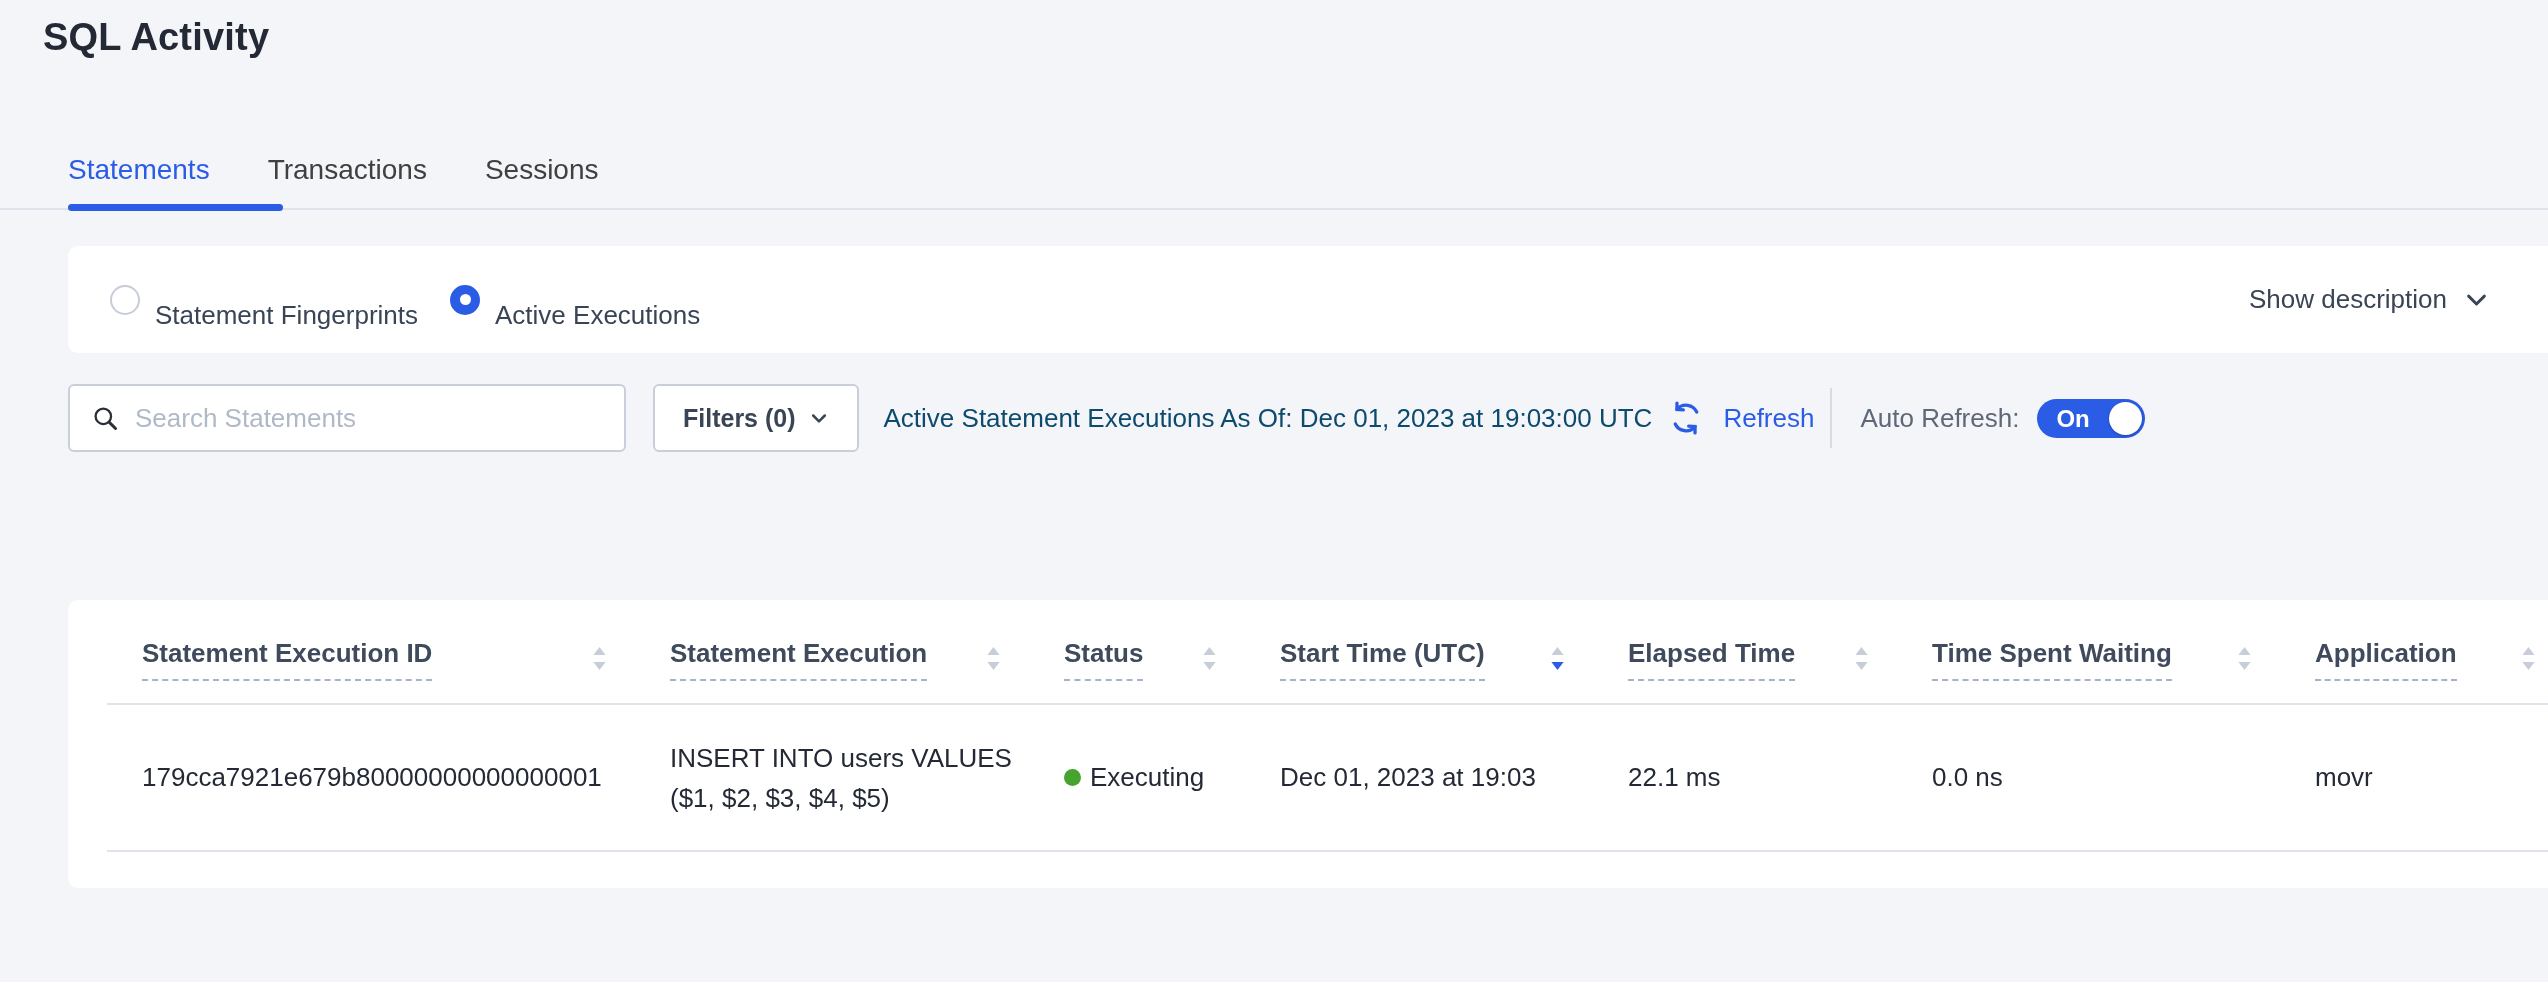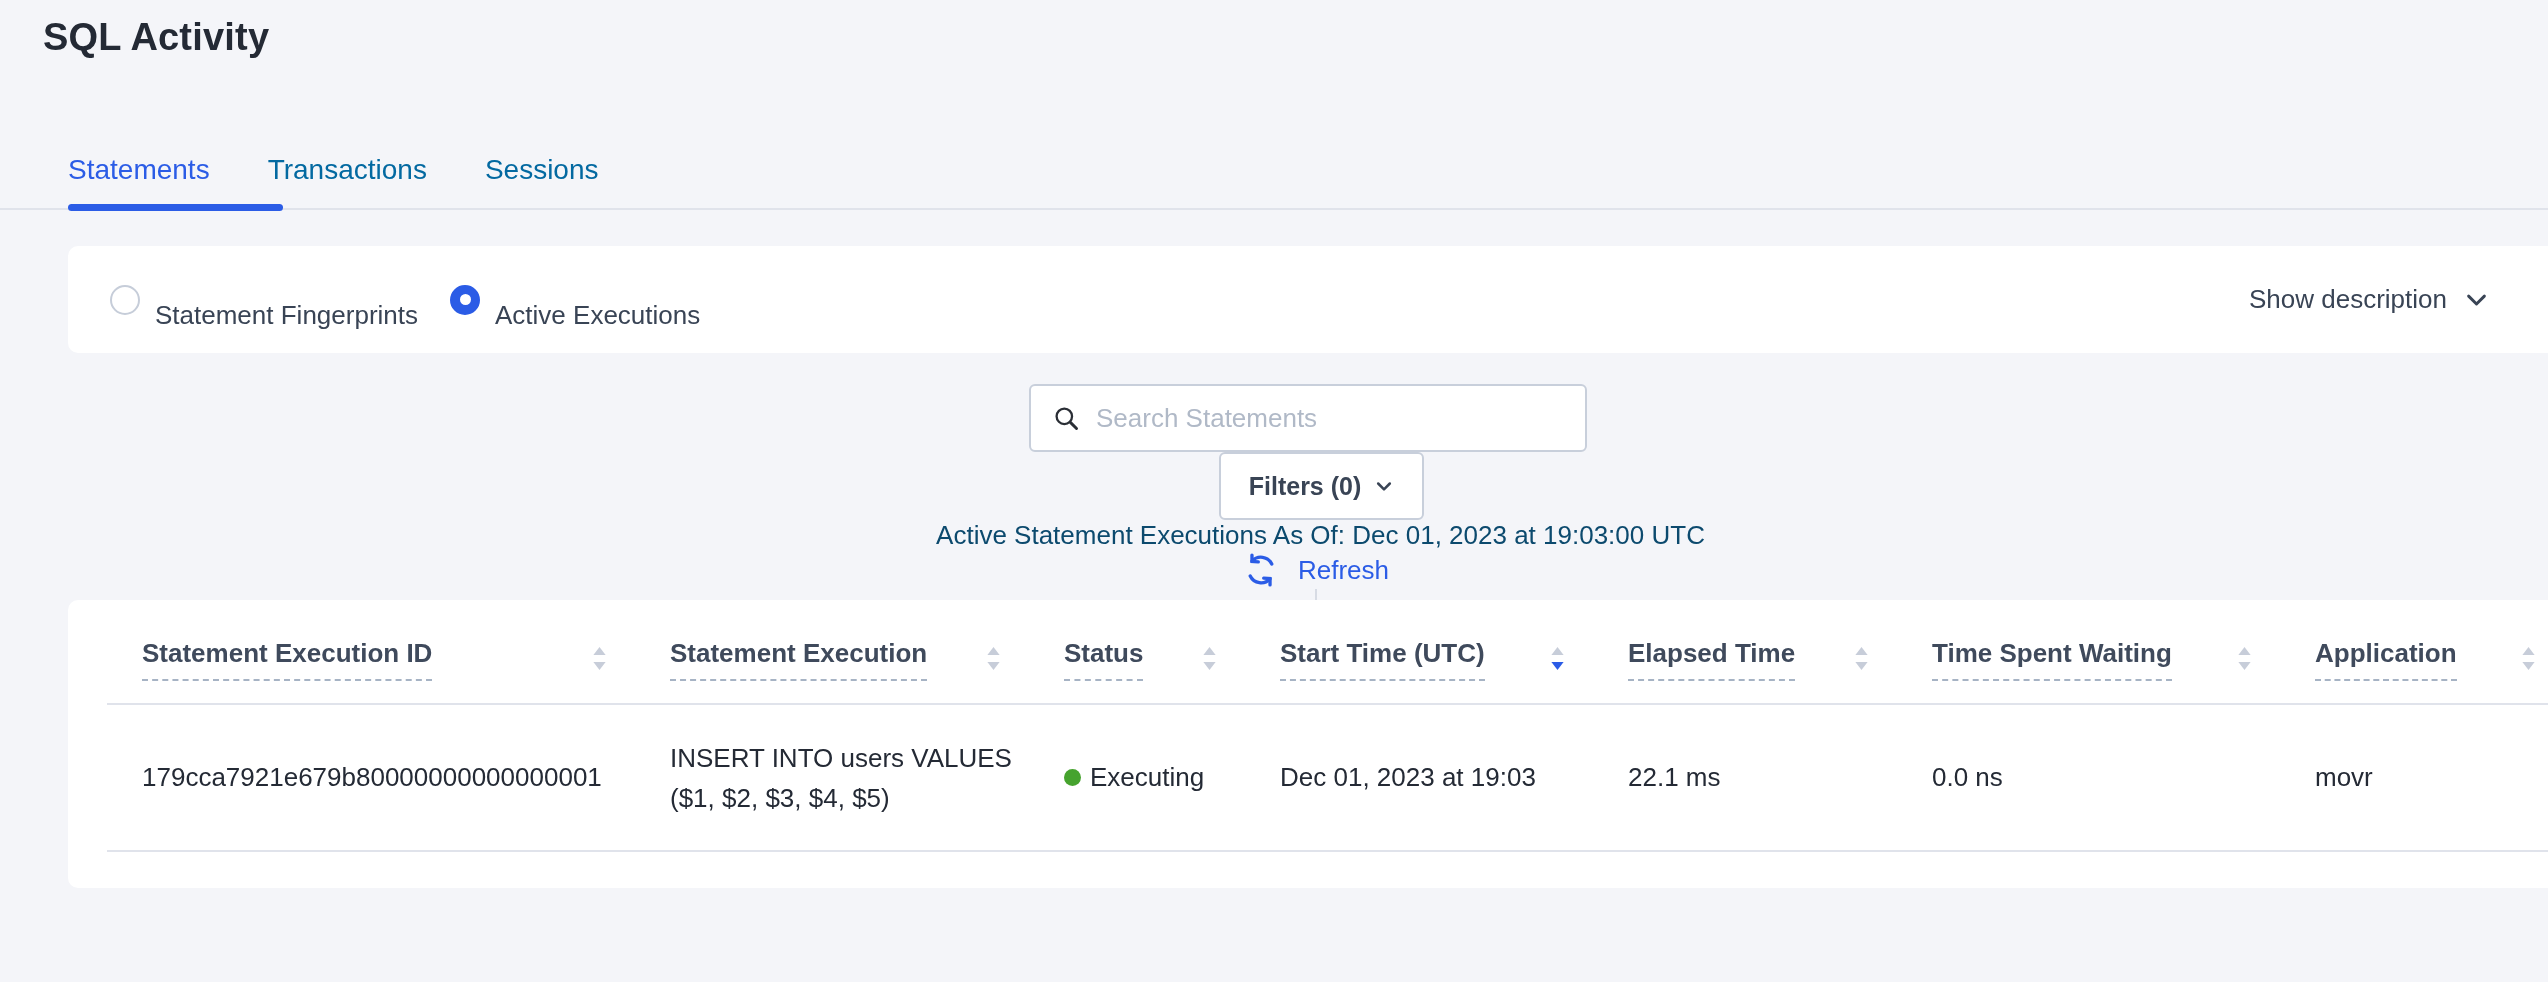--- a/index.html
+++ b/index.html
@@ -7,41 +7,41 @@
   .page {
     position:relative; width:2548px; height:982px; overflow:hidden;
     background:#f4f5f9;
     font-family:"Liberation Sans","DejaVu Sans",sans-serif;
     color:#242a35;
   }
   
   .page-title { position:absolute; left:43px; top:16px; font-size:38px; font-weight:700; color:#242a35; letter-spacing:.2px; }
   .tabbar { position:absolute; left:0; top:152px; width:100%; height:62px; }
   .tabs { display:flex; padding-left:68px; gap:58px; }
-  .tab { font-size:28px; color:#0369a1; cursor:pointer; line-height:36px; }
+  .tab { font-size:28px; color:#404040; cursor:pointer; line-height:36px; }
   .tab.active { color:#2b5ce6; }
   .tab-rule { position:absolute; left:0; right:0; top:56px; height:2px; background:#e0e3eb; }
   .tab-ink { position:absolute; left:68px; top:52px; width:215px; height:7px; border-radius:4px; background:#2b5ce6; }
   
   .radio-card {
     position:absolute; left:68px; right:0; top:246px; height:107px; background:#fff;
     border-radius:10px 0 0 10px; display:flex; align-items:center; padding:0 58px 0 42px;
   }
   .radio-group { display:flex; align-items:center; gap:32px; flex:1; }
   .radio-item { display:flex; align-items:center; gap:15px; cursor:pointer; }
   .radio-circle { width:30px; height:30px; border-radius:50%; background:#fff; border:2px solid #c6cdd9; position:relative; flex:none; }
   .radio-item.checked .radio-circle { background:#2b5ce6; border-color:#2b5ce6; }
   .radio-item.checked .radio-circle::after {
     content:""; position:absolute; left:50%; top:50%; width:11px; height:11px; margin:-5.5px 0 0 -5.5px;
     border-radius:50%; background:#fff;
   }
   .radio-label { font-size:26px; color:#394455;margin-top:32px; }
   .show-desc { display:flex; align-items:center; gap:16px; font-size:26px; color:#394455; cursor:pointer; }
   
-  .toolbar { position:absolute; left:68px; right:0; top:384px; height:68px; display:flex; align-items:center;flex-direction:column; }
+  .toolbar { position:absolute; left:68px; right:0; top:384px; height:68px; display:flex; align-items:center; }
   .search-box {
     width:558px; height:68px; background:#fff; border:2px solid #c8cfdb; border-radius:6px;
     display:flex; align-items:center; padding-left:21px; gap:15px; flex:none;
   }
   .search-box input {
     border:none; outline:none; font-size:26px; color:#394455; width:440px; background:transparent;
     font-family:"Liberation Sans","DejaVu Sans",sans-serif;
   }
   .search-box input::placeholder { color:#b0b9c7; }
   .filters-btn {

